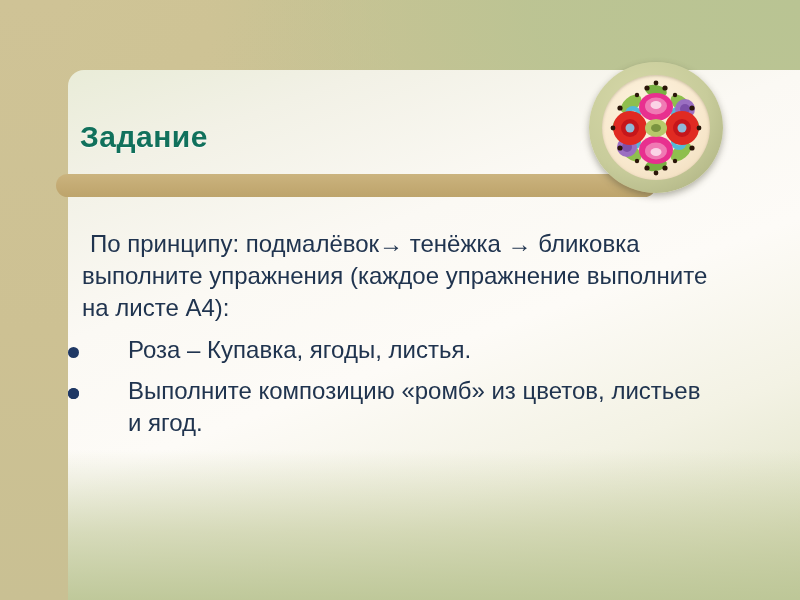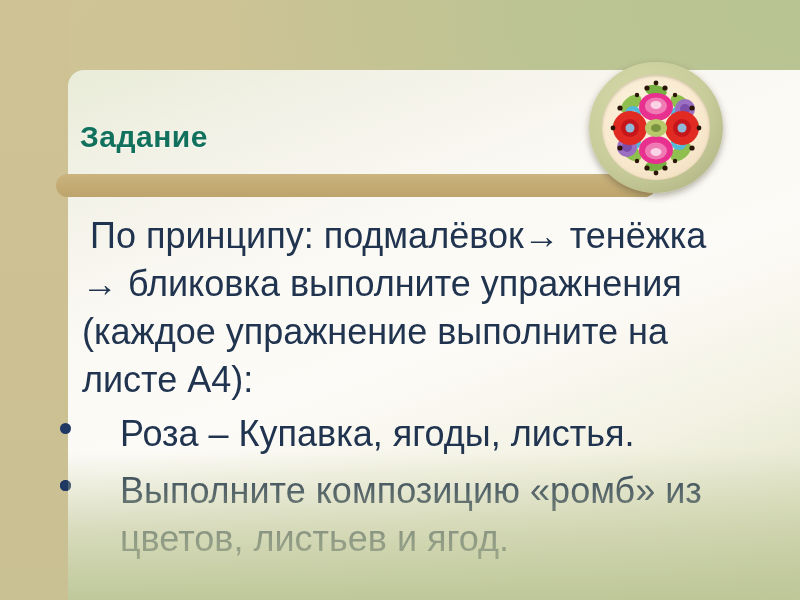--- a/index.html
+++ b/index.html
@@ -65,31 +65,31 @@
     font-weight: bold;
     color: #11715c;
     letter-spacing: 0.5px;
     text-shadow: 0 1px 1px rgba(255,255,255,0.7);
     margin-top: 20px;
   }
 
   
   .body-text {
     position: absolute;
-    left: 82px; top: 212px;
+    left: 82px; top: 228px;
     width: 640px;
-    font-size: 36px;
-    line-height: 48px;
+    font-size: 24px;
+    line-height: 32px;
     color: #20344f;
   }
   .intro { margin: 0 0 6px 0; text-indent: 8px; }
 
   ul.bullets {
     list-style: none;
-    margin: 2px; padding: 0;
+    margin: 10px; padding: 0;
   }
   ul.bullets li {
     position: relative;
     padding-left: 36px;
     margin-bottom: 9px;
   }
   ul.bullets li .dot {
     position: absolute;
     left: -24px;
     top: 13px;

